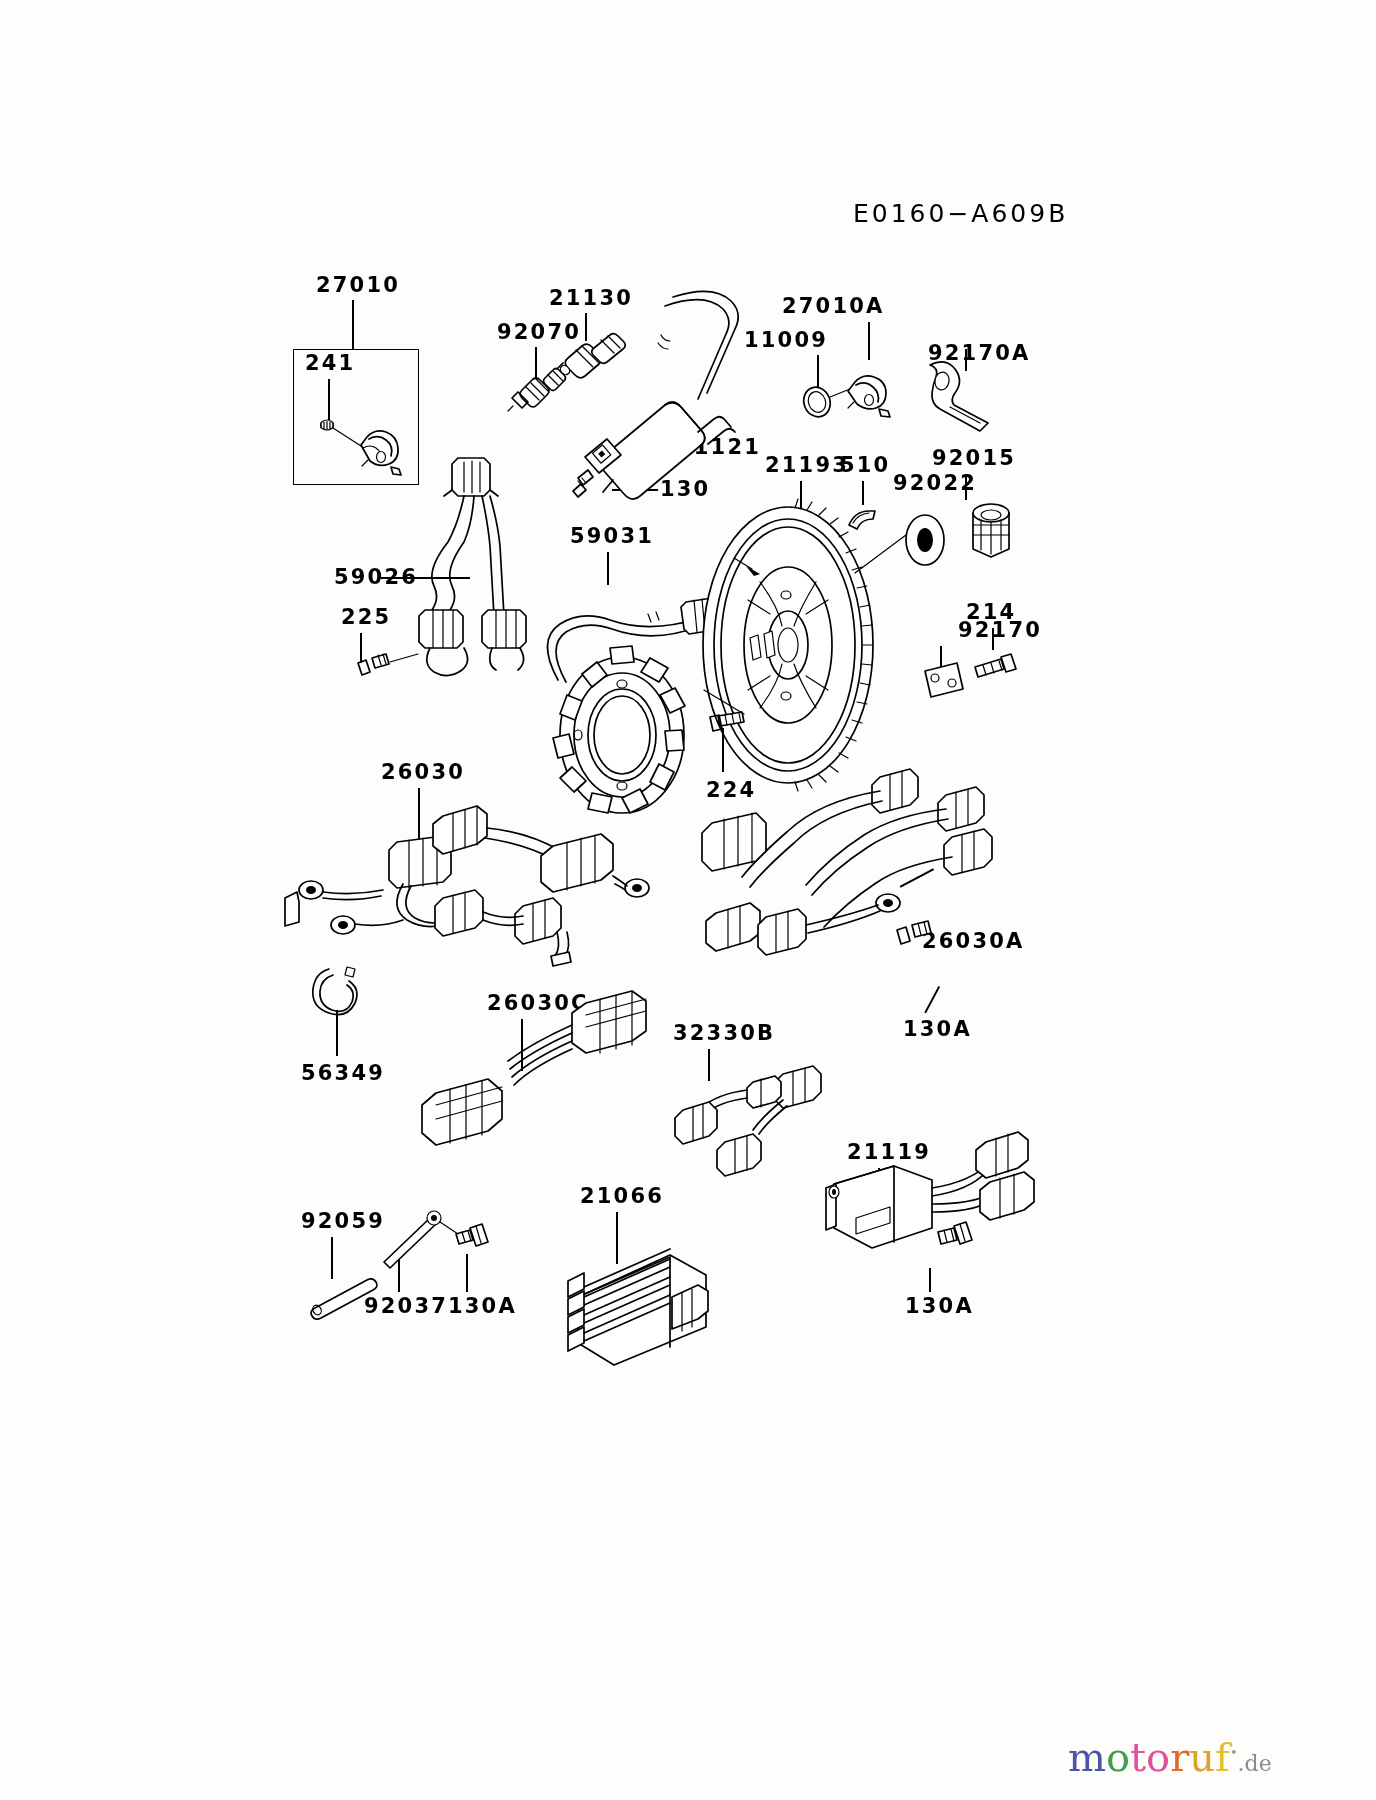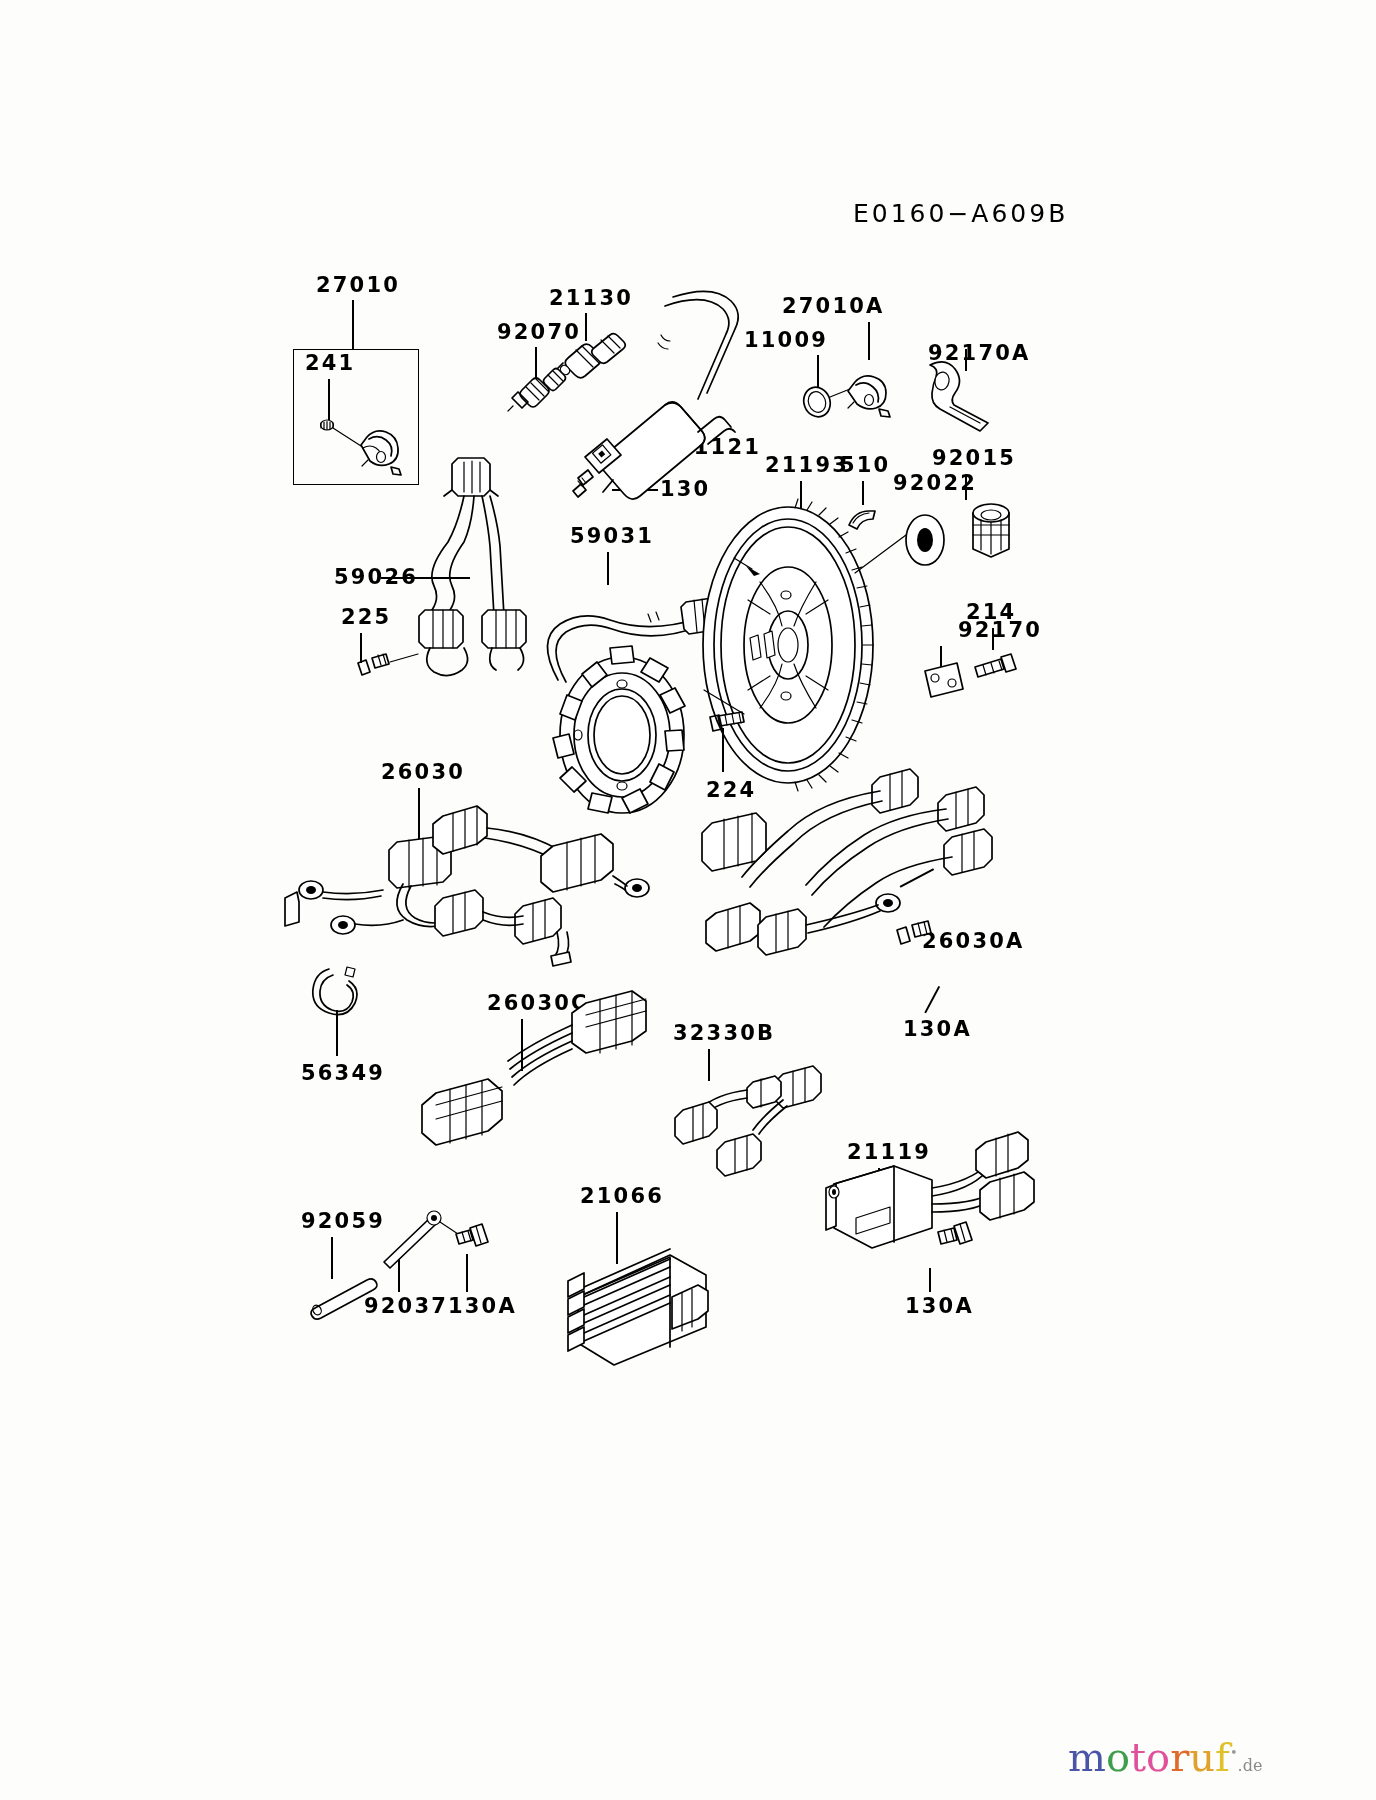--- a/index.html
+++ b/index.html
@@ -44,21 +44,21 @@
   .fil-t{fill:#fff;stroke:#000;stroke-width:1.2;stroke-linejoin:round;}
   .blk{fill:#000;stroke:none;}
 
   
   #wm{
     position:absolute;left:1068px;top:1737px;
     font-family:"DejaVu Serif", serif;
     font-size:40px;line-height:1;white-space:nowrap;
   }
   #wm span{display:inline-block;}
-  #wm .de{font-size:16px;color:#8a8a8a;}
+  #wm .de{font-size:22px;color:#8a8a8a;}
   #wm .dot{font-size:13px;color:#9a9a9a;vertical-align:super;}
 </style>
 </head>
 <body>
 
 <div id="sheet">
 
   <div class="title" style="left:853px;top:199px;">E0160−A609B</div>
 
   <div class="lbl" style="left:316px;top:275px;">27010</div>

